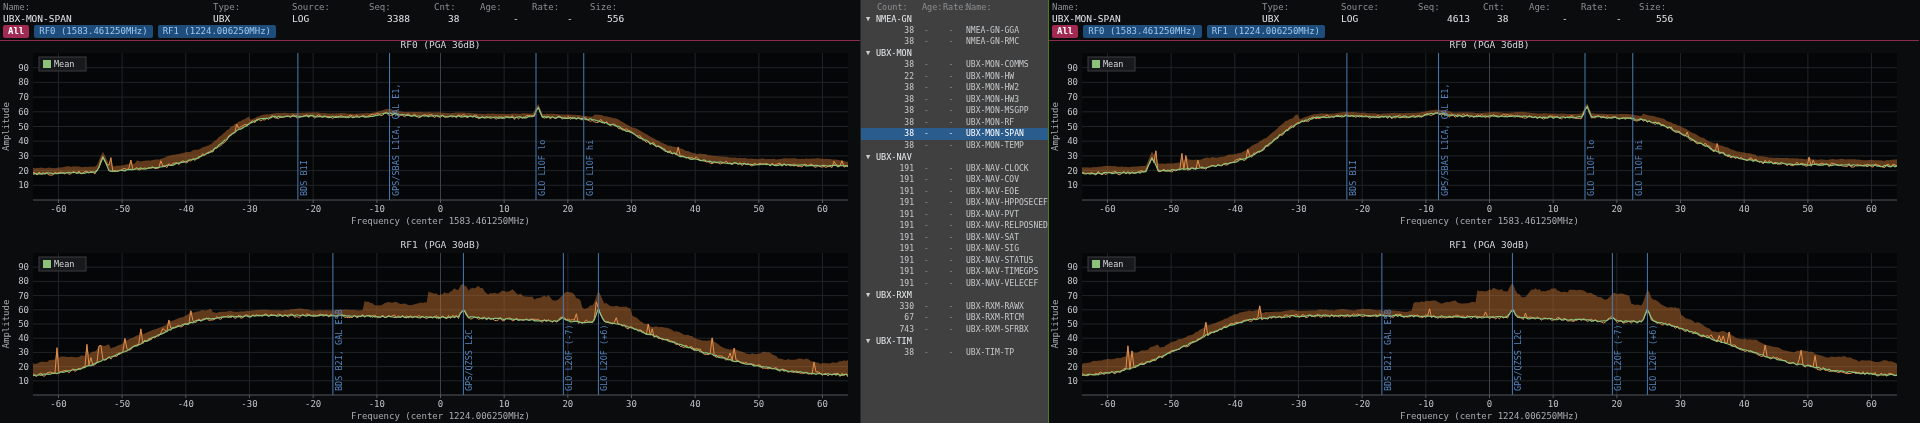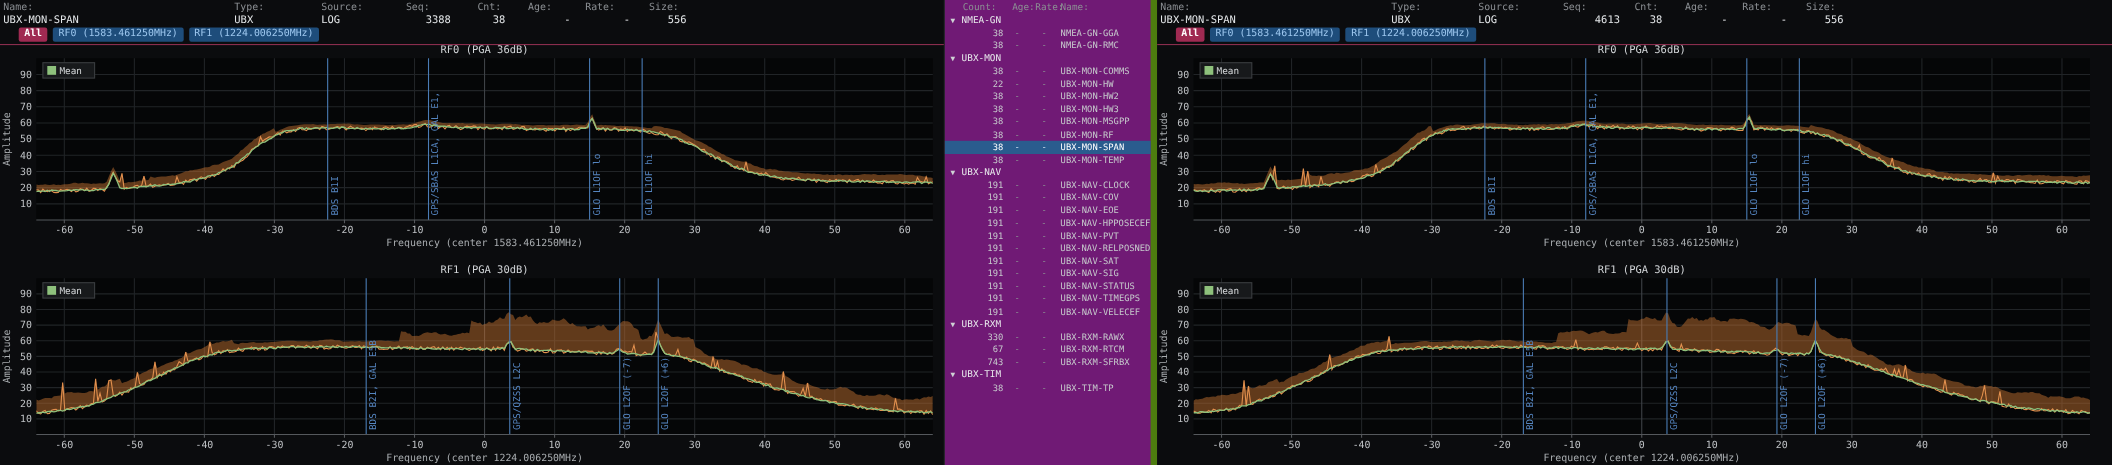--- a/index.html
+++ b/index.html
@@ -1,25 +1,25 @@
 <!DOCTYPE html>
 <html style="--chip-all: #a02a52; --chip-rf: #1e4d7b; --chip-rf-text: #9dc7ef; --red-divider: #8a2d4d; --sel-row: #2a5c8e;"><head>
 <meta charset="utf-8">
 <style>
   html,body{margin:0;padding:0;background:#060708;}
   body{width:1920px;height:423px;overflow:hidden;font-family:"DejaVu Sans Mono",monospace;}
   .app{position:relative;width:1920px;height:423px;display:flex;background:#0b0c0e;}
   .panel{position:relative;height:423px;background:#0b0c0e;}
   .panel.left{width:860px;border-right:1px solid #26292c;}
-  .panel.middle{width:187px;border-right:6px solid #4d7c0f;background:#701a75;}
+  .panel.middle{width:187px;border-right:1px solid #4d7c0f;background:#404040;}
   .panel.right{width:870px;}
 
   .hdr-label{position:absolute;top:2px;font-size:9px;color:#8b8f93;white-space:pre;}
   .hdr-val{position:absolute;top:13px;font-size:9.5px;color:#e3e6e8;white-space:pre;}
-  .chips{position:absolute;top:25px;left:17px;display:flex;gap:5px;}
+  .chips{position:absolute;top:25px;left:3px;display:flex;gap:5px;}
   .chip{height:13px;line-height:13px;padding:0 5px;font-size:9px;border-radius:2px;white-space:pre;}
   .chip.all{background:var(--chip-all,#a02a52);color:#ffffff;font-weight:bold;}
   .chip.rf{background:var(--chip-rf,#1e4d7b);color:var(--chip-rf-text,#9dc7ef);}
   .redline{position:absolute;top:40px;left:0;right:0;height:1px;background:var(--red-divider,#8a2d4d);}
 
   svg.chart{position:absolute;left:0;display:block;}
   svg.c0{top:38px;}
   svg.c1{top:235px;}
   svg text{font-family:"DejaVu Sans Mono",monospace;}
   .t-title{font-size:9.5px;fill:#d2d5d8;}

